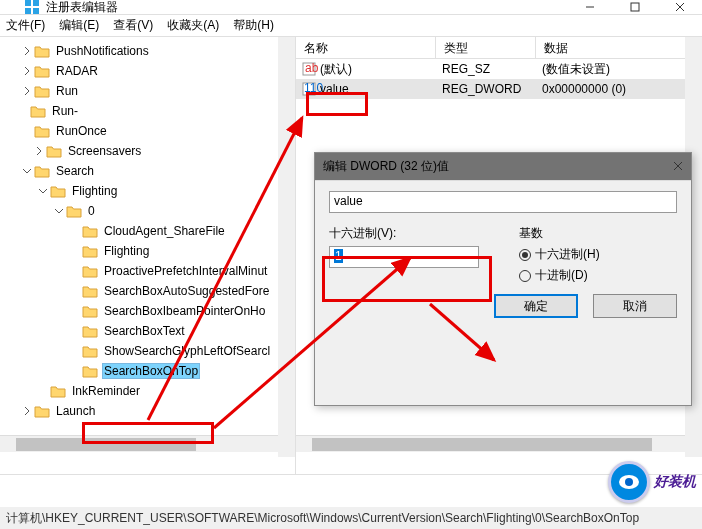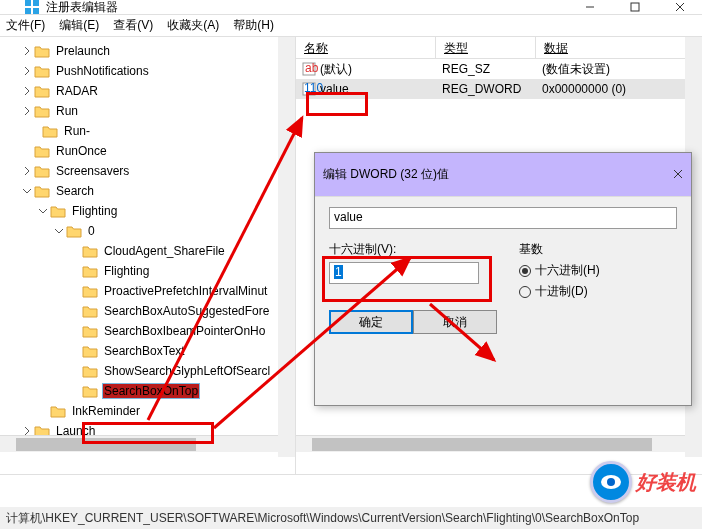--- a/index.html
+++ b/index.html
@@ -11,54 +11,54 @@
   .win-btn { width: 45px; height: 30px; display: flex; align-items: center; justify-content: center; color: #555; }
   .menubar { height: 22px; display: flex; align-items: center; padding-left: 6px; gap: 14px; border-bottom: 1px solid #e0e0e0; }
   .menubar span { color: #000; }
   .content { display: flex; height: 438px; border-bottom: 1px solid #e0e0e0; }
   .tree-pane { width: 296px; border-right: 1px solid #e0e0e0; overflow: hidden; position: relative; }
   .tree { padding: 4px 0; }
   .node { display: flex; align-items: center; height: 20px; white-space: nowrap; }
   .tw { width: 14px; display: inline-flex; justify-content: center; color: #555; font-size: 10px;}
   .folder { width: 16px; height: 14px; margin-right: 4px; }
   .node .lbl { padding: 0 2px; }
-  .node .lbl.sel { background: #b91c1c; border:1px solid #7ab8e0; padding:0 1px;}
+  .node .lbl.sel { background: #7dd3fc; border:1px solid #7ab8e0; padding:0 1px;}
   .list-pane { flex: 1; position: relative; }
-  .list-head { height: 22px; display: flex; border-bottom: 1px solid #e0e0e0; text-decoration: underline; }
+  .list-head { height: 22px; display: flex; border-bottom: 1px solid #e0e0e0; }
   .col { padding: 3px 8px; border-right: 1px solid #e0e0e0; }
   .row { height: 20px; display: flex; align-items: center; }
   .row.sel { background: #e5e5e5; }
   .cell { padding: 0 6px; display: flex; align-items: center; gap: 4px; }
   .ico-sz { width:14px; height:14px; }
   .dlg { position: absolute; left: 314px; top: 152px; width: 378px; height: 254px; background: #f0f0f0; border: 1px solid #8a8a8a; box-shadow: 2px 2px 8px rgba(0,0,0,0.25); }
-  .dlg-title { height: 44px; background: #c4b5fd; display: flex; align-items: center; padding: 0 8px; border-bottom:1px solid #ddd; }
+  .dlg-title { height: 28px; background: #737373; display: flex; align-items: center; padding: 0 8px; border-bottom:1px solid #ddd; }
   .dlg-title .t { flex: 1; }
   .dlg-body { padding: 10px 14px; }
   .fld-lbl { margin-bottom: 4px; }
   .txtbox { width: 348px; height: 22px; border: 1px solid #999; background: #fff; padding: 2px 4px; }
   .txtbox.small { width: 150px; }
   .sel-inp { background:#0078d7; color:#fff; display:inline-block; padding:0 1px;}
   .group { display: flex; margin-top: 12px; gap: 40px; }
   .radio-grp { }
   .radio { display:flex; align-items:center; gap:4px; margin-top:4px;}
   .rcircle { width:12px; height:12px; border-radius:50%; border:1px solid #333; display:inline-flex; align-items:center; justify-content:center;}
   .rcircle.on::after { content:""; width:6px; height:6px; border-radius:50%; background:#333;}
-  .btns { display:flex; gap:0; padding: 0 14px 14px;}
+  .btns { display:flex; justify-content:flex-end; gap:15px; padding: 0 14px 14px;}
   .btn { width:84px; height:24px; border:1px solid #888; background:#e1e1e1; display:flex; align-items:center; justify-content:center;}
   .btn.primary { border:2px solid #0078d7; }
   .statusbar { position:absolute; bottom:0; left:0; right:0; height:22px; padding:3px 6px; white-space:nowrap; overflow:hidden; background:#f0f0f0; color:#333;}
   .hscroll { position:absolute; bottom:22px; left:0; right:0; height:17px; background:#f0f0f0; border-top:1px solid #ddd;}
   .hscroll .thumb { position:absolute; top:2px; height:13px; background:#c2c2c2; }
   .red-box { position:absolute; border:3px solid #e60000; pointer-events:none; }
   .arrow { position:absolute; pointer-events:none; }
   .watermark { position:absolute; right:6px; bottom:26px; display:flex; align-items:center; gap:4px;}
   .wm-circle { width:42px; height:42px; border-radius:50%; background:#0088e0; display:flex; align-items:center; justify-content:center; border:3px solid #cce; box-shadow:0 1px 3px rgba(0,0,0,0.3);}
   .wm-eye { width:20px; height:14px; border-radius:50%; background:#fff; display:flex; align-items:center; justify-content:center;}
   .wm-pupil { width:8px; height:8px; border-radius:50%; background:#06c;}
-  .wm-txt { font-size:20px; font-weight:bold; color:#ef4444; font-style:italic;}
+  .wm-txt { font-size:14px; font-weight:bold; color:#4c1d95; font-style:italic;}
   svg { overflow: visible; }
   .scrollbar-v { position:absolute; right:0; top:0; bottom:17px; width:17px; background:#f0f0f0;}
 </style>
 </head>
 <body>
 
 <div class="titlebar">
   <svg class="app-icon" viewBox="0 0 16 16">
       <rect x="1" y="1" width="6" height="6" fill="#2aa3e6"></rect>
       <rect x="9" y="1" width="6" height="6" fill="#2aa3e6"></rect>
@@ -99,31 +99,20 @@
     <div class="tree" id="tree">
         <div class="node" style="padding-left: 20px;">
           <span class="tw">
             <svg width="10" height="10">
               <path d="M3 1 L7 5 L3 9" fill="none" stroke="#555"></path>
             </svg>
           </span>
           <svg class="folder" viewBox="0 0 16 14">
             <path d="M1 3h5l1.5 2H15v8H1z" fill="#ffd66e" stroke="#d9a23a"></path>
           </svg>
-          <span class="lbl">Prelaunch</span>
-        </div>
-        <div class="node" style="padding-left: 20px;">
-          <span class="tw">
-            <svg width="10" height="10">
-              <path d="M3 1 L7 5 L3 9" fill="none" stroke="#555"></path>
-            </svg>
-          </span>
-          <svg class="folder" viewBox="0 0 16 14">
-            <path d="M1 3h5l1.5 2H15v8H1z" fill="#ffd66e" stroke="#d9a23a"></path>
-          </svg>
           <span class="lbl">PushNotifications</span>
         </div>
         <div class="node" style="padding-left: 20px;">
           <span class="tw">
             <svg width="10" height="10">
               <path d="M3 1 L7 5 L3 9" fill="none" stroke="#555"></path>
             </svg>
           </span>
           <svg class="folder" viewBox="0 0 16 14">
             <path d="M1 3h5l1.5 2H15v8H1z" fill="#ffd66e" stroke="#d9a23a"></path>
@@ -134,35 +123,35 @@
           <span class="tw">
             <svg width="10" height="10">
               <path d="M3 1 L7 5 L3 9" fill="none" stroke="#555"></path>
             </svg>
           </span>
           <svg class="folder" viewBox="0 0 16 14">
             <path d="M1 3h5l1.5 2H15v8H1z" fill="#ffd66e" stroke="#d9a23a"></path>
           </svg>
           <span class="lbl">Run</span>
         </div>
-        <div class="node" style="padding-left: 28px; align-items: center;">
+        <div class="node" style="padding-left: 16px; align-items: center;">
           <span class="tw"></span>
           <svg class="folder" viewBox="0 0 16 14">
             <path d="M1 3h5l1.5 2H15v8H1z" fill="#ffd66e" stroke="#d9a23a"></path>
           </svg>
           <span class="lbl">Run-</span>
         </div>
         <div class="node" style="padding-left: 20px;">
           <span class="tw"></span>
           <svg class="folder" viewBox="0 0 16 14">
             <path d="M1 3h5l1.5 2H15v8H1z" fill="#ffd66e" stroke="#d9a23a"></path>
           </svg>
           <span class="lbl">RunOnce</span>
         </div>
-        <div class="node" style="padding-left: 20px;">
+        <div class="node" style="padding-left: 32px;">
           <span class="tw">
             <svg width="10" height="10">
               <path d="M3 1 L7 5 L3 9" fill="none" stroke="#555"></path>
             </svg>
           </span>
           <svg class="folder" viewBox="0 0 16 14">
             <path d="M1 3h5l1.5 2H15v8H1z" fill="#ffd66e" stroke="#d9a23a"></path>
           </svg>
           <span class="lbl">Screensavers</span>
         </div>

